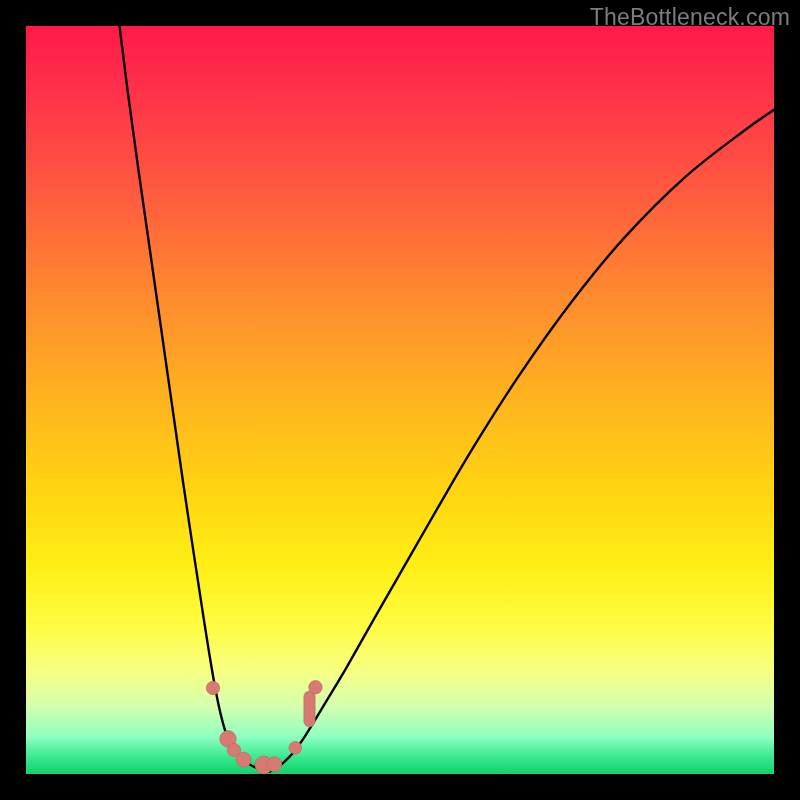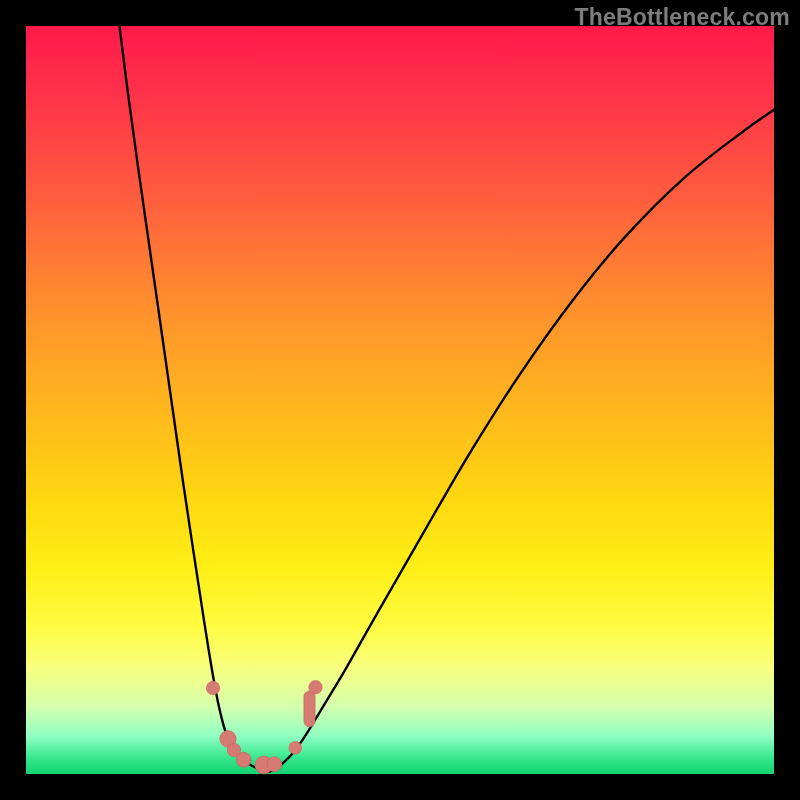--- a/index.html
+++ b/index.html
@@ -31,21 +31,21 @@
       #8effc2 95%,
       #33e68a 98%,
       #11d26e 100%);
   }
   .watermark {
     position: absolute;
     top: 4px;
     right: 10px;
     color: #7d7d7d;
     font-size: 23px;
-    font-weight: 700;
+    font-weight: 400;
     letter-spacing: 0.2px;
     user-select: none;
     text-align: center;
   }
   svg.plot {
     position: absolute;
     left: 0;
     top: 0;
     width: 748px;
     height: 748px;

